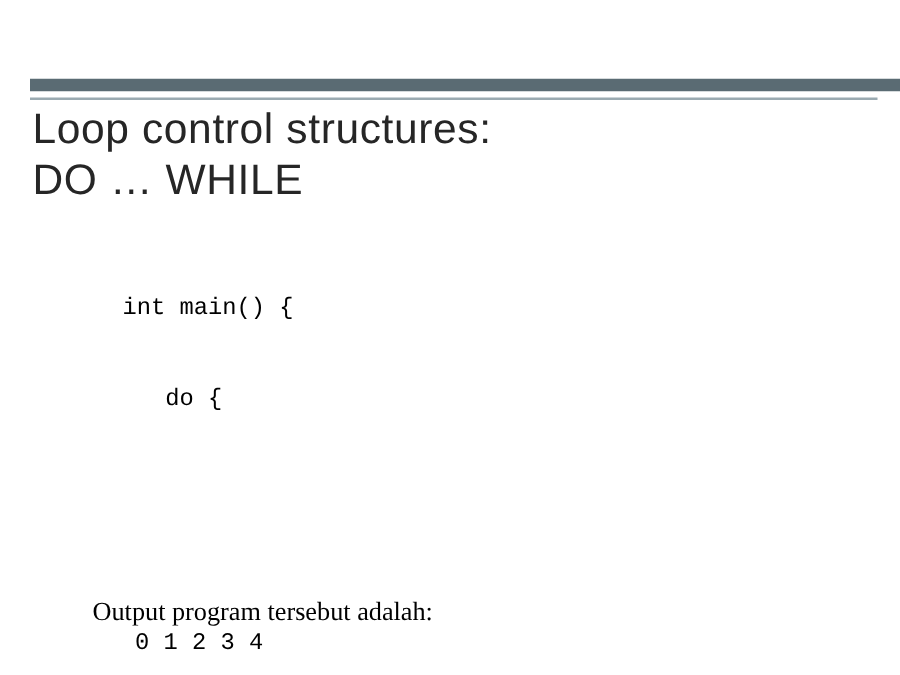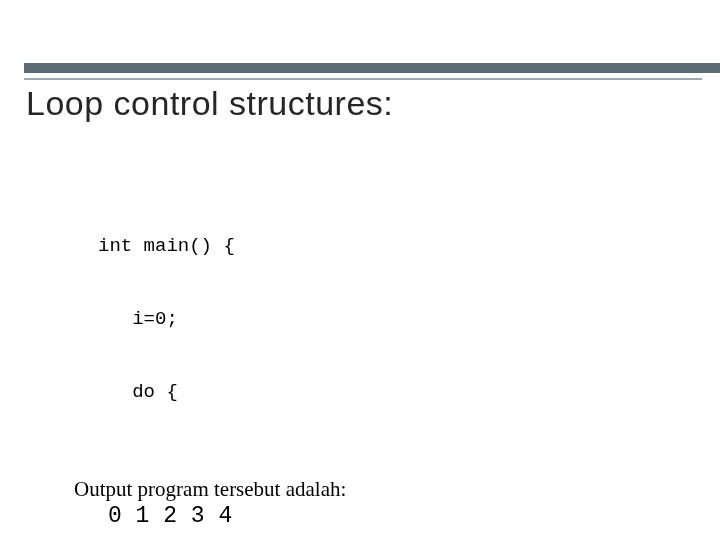--- a/index.html
+++ b/index.html
@@ -60,39 +60,39 @@
     top: 436px;
     font-family: "Times New Roman", Times, serif;
     font-size: 21px;
     color: #000;
   }
   .output {
     position: absolute;
     left: 108px;
     top: 462px;
     font-family: "Courier New", Courier, monospace;
-    font-size: 23px;
+    font-size: 19px;
     color: #000;
     white-space: pre;
   }
 </style>
 </head>
 <body>
 
 <div class="slide">
   <div class="rule-top"></div>
   <div class="rule-underline"></div>
 
   <div class="title">
     <span>Loop control structures:</span><br>
+    <span>DO … WHILE</span>
   </div>
 
   <div class="code">
     <div>int main() {</div>
-    <div>   i=0;</div>
     <div>   do {</div>
     
     
     
     
     
   </div>
 
   <div class="caption">Output program tersebut adalah:</div>
 

